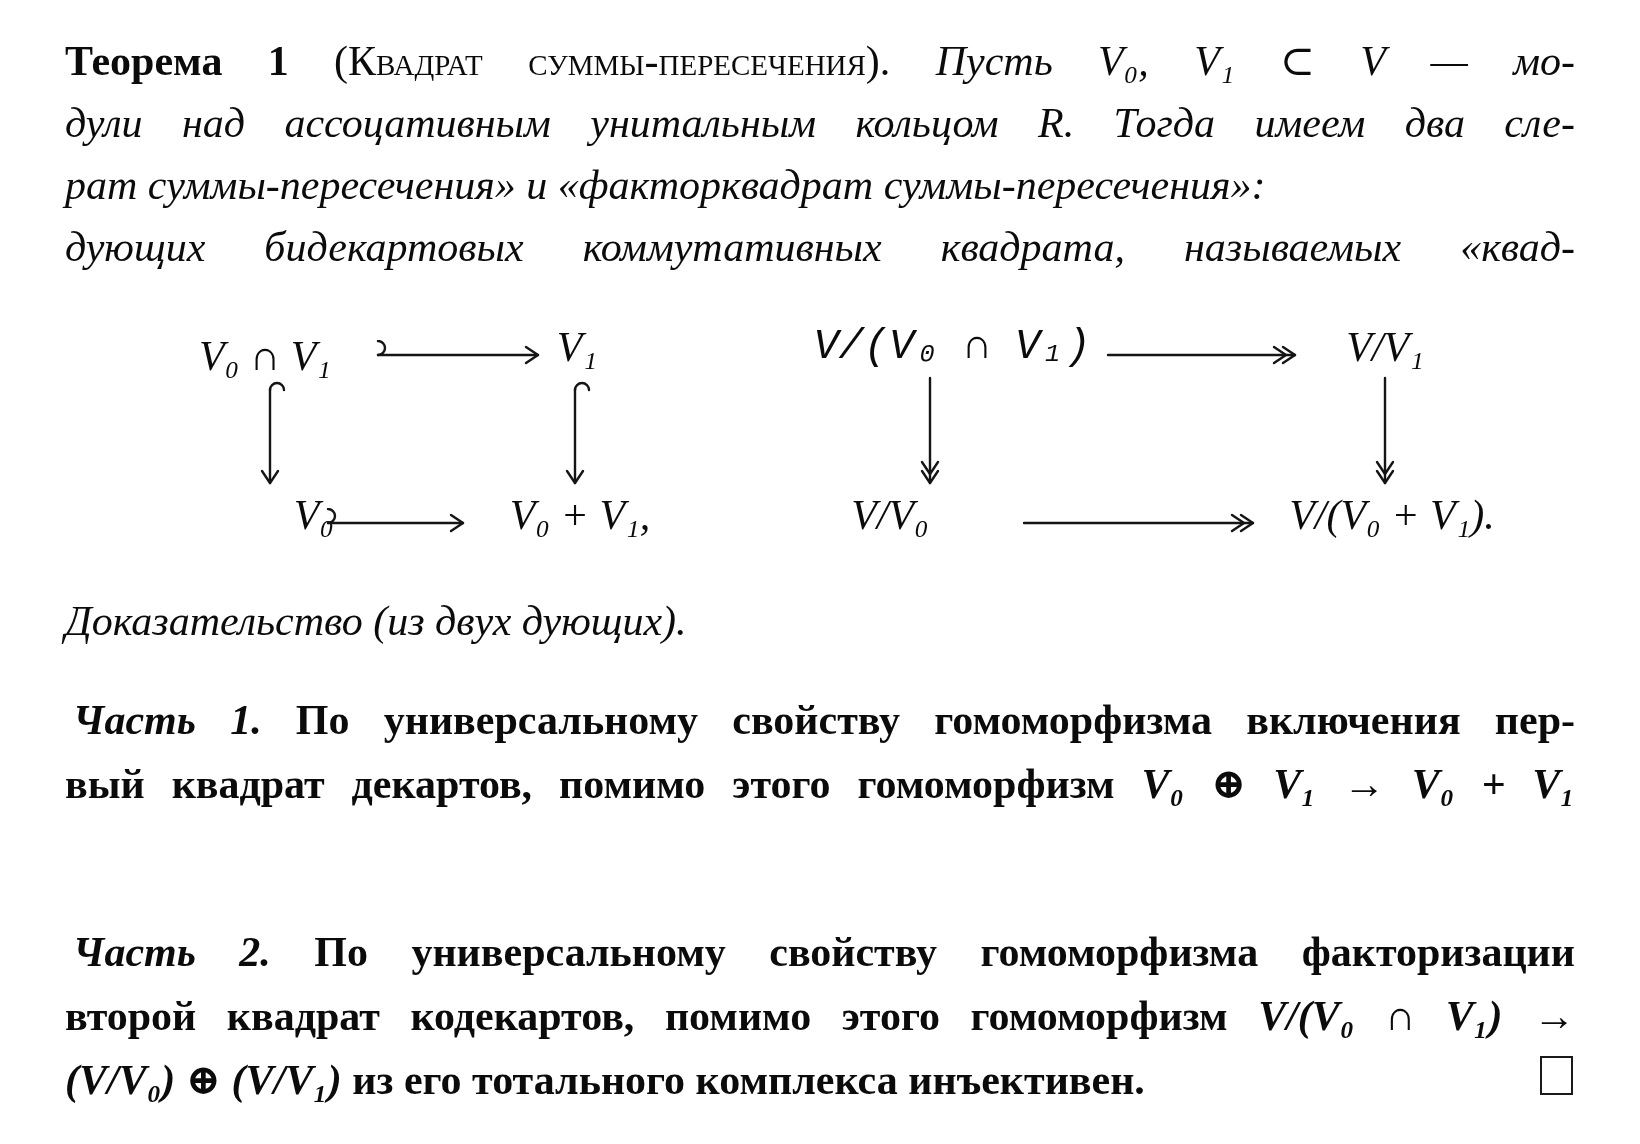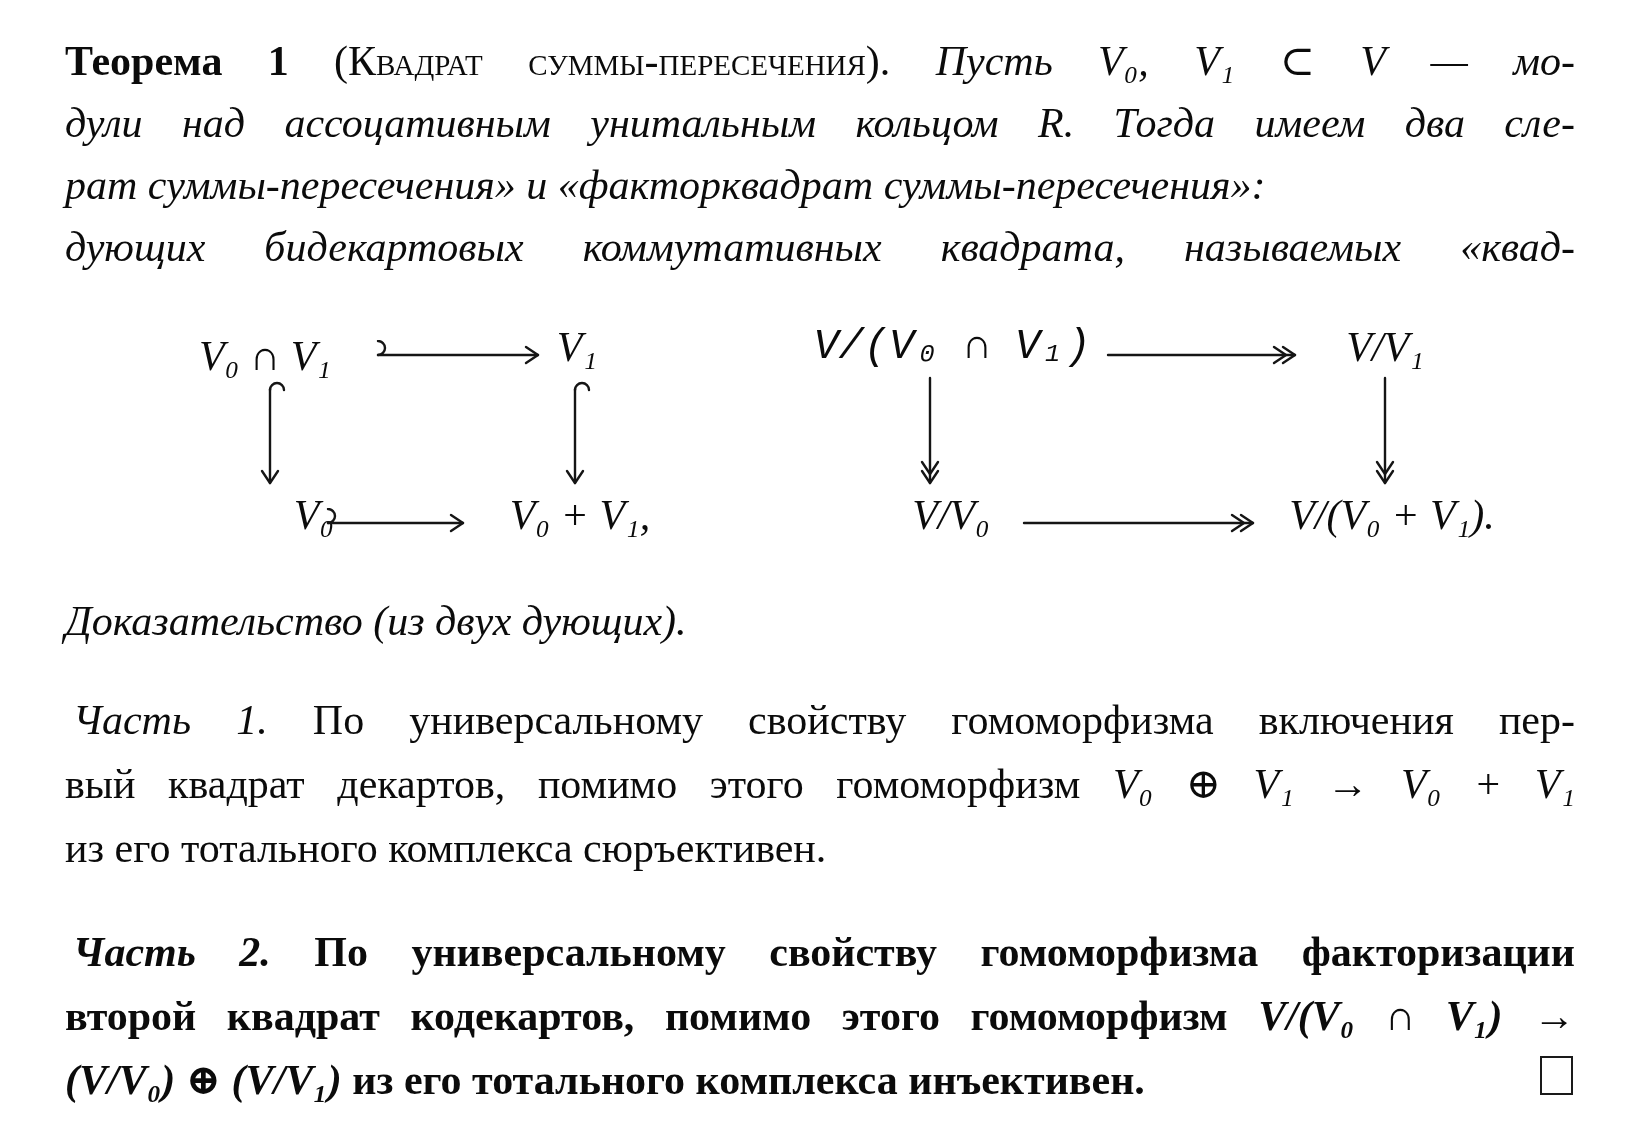--- a/index.html
+++ b/index.html
@@ -19,21 +19,21 @@
   .textblock { position: absolute; left: 65px; width: 1510px; }
   .tline { line-height: 62px; white-space: nowrap; }
   .jline { white-space: normal; text-align: justify; text-align-last: justify; }
   .it { font-style: italic; }
   .bf { font-weight: bold; }
   .sc { font-variant: small-caps; }
   .math { font-style: italic; }
 
   .theorem { top: 30px; }
   .proof   { top: 590px; }
-  .part1   { top: 688px; }
+  .part1   { top: 688px; font-weight: bold; }
   .part2   { top: 920px; font-weight: bold; }
   .part1 .tline, .part2 .tline { line-height: 64px; }
   .indent1 { text-indent: 8px; }
 
   .diagrams {
     position: absolute; top: 300px; left: 0;
     width: 1640px; height: 255px;
     font-size: 42px;
   }
   .dnode {
@@ -103,21 +103,21 @@
     <span class="arrow" style="left:565px; top:76px;">
       <svg width="34" height="112" viewBox="0 0 34 112">
         <path d="M 10 14 A 7 7 0 0 1 24 14"></path>
         <path d="M 10 13 L 10 107"></path>
         <path d="M 2 95 L 10 107 L 18 95"></path>
       </svg>
     </span>
 
     <span class="dnode" style="left:952px;  top:47px;font-family:Liberation Mono, monospace;">V/(V₀ ∩ V₁)</span>
     <span class="dnode" style="left:1385px; top:47px;font-style:italic;">V/V₁</span>
-    <span class="dnode" style="left:951px;  top:215px;">V/V₀</span>
+    <span class="dnode" style="left:890px;  top:215px;">V/V₀</span>
     <span class="dnode" style="left:1392px; top:215px;">V/(V₀ + V₁).</span>
 
     <span class="arrow" style="left:1106px; top:32px;">
       <svg width="194" height="30" viewBox="0 0 194 30">
         <path d="M 2 15 L 189 15"></path>
         <path d="M 177 7 L 189 15 L 177 23"></path>
         <path d="M 168 7 L 180 15 L 168 23"></path>
       </svg>
     </span>
     <span class="arrow" style="left:1022px; top:200px;">
@@ -149,21 +149,20 @@
 
   <div class="textblock part1">
     <div class="tline jline indent1">
       <span class="it">Часть 1.</span>
       <span>По универсальному свойству гомоморфизма включения пер-</span>
     </div>
     <div class="tline jline">
       <span>вый квадрат декартов, помимо этого гомоморфизм</span>
       <span class="math">V₀ ⊕ V₁ → V₀ + V₁</span>
     </div>
-    <div class="tline">из его тотального комплекса сюръективен.</div>
   </div>
 
   <div class="textblock part2">
     <div class="tline jline indent1">
       <span class="it">Часть 2.</span>
       <span>По универсальному свойству гомоморфизма факторизации</span>
     </div>
     <div class="tline jline">
       <span>второй квадрат кодекартов, помимо этого гомоморфизм</span>
       <span class="math">V/(V₀ ∩ V₁) →</span>

